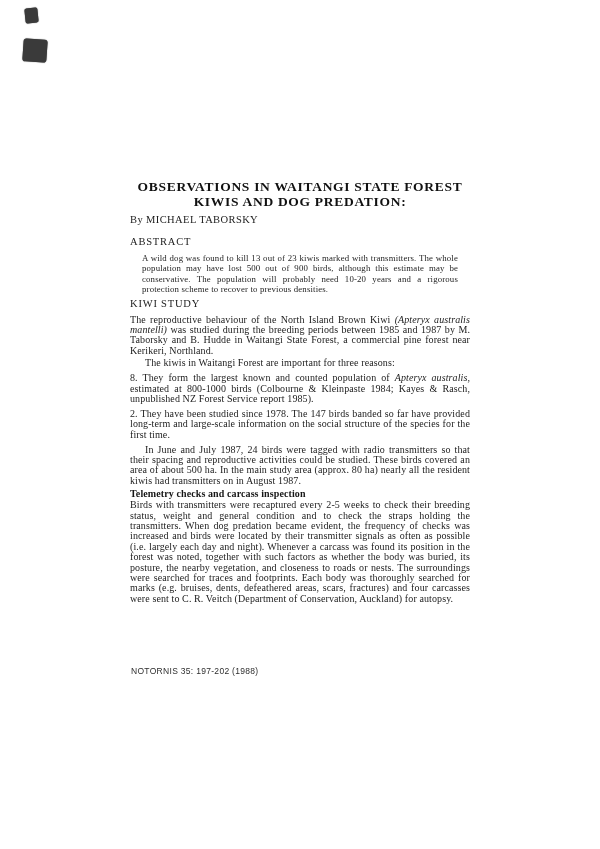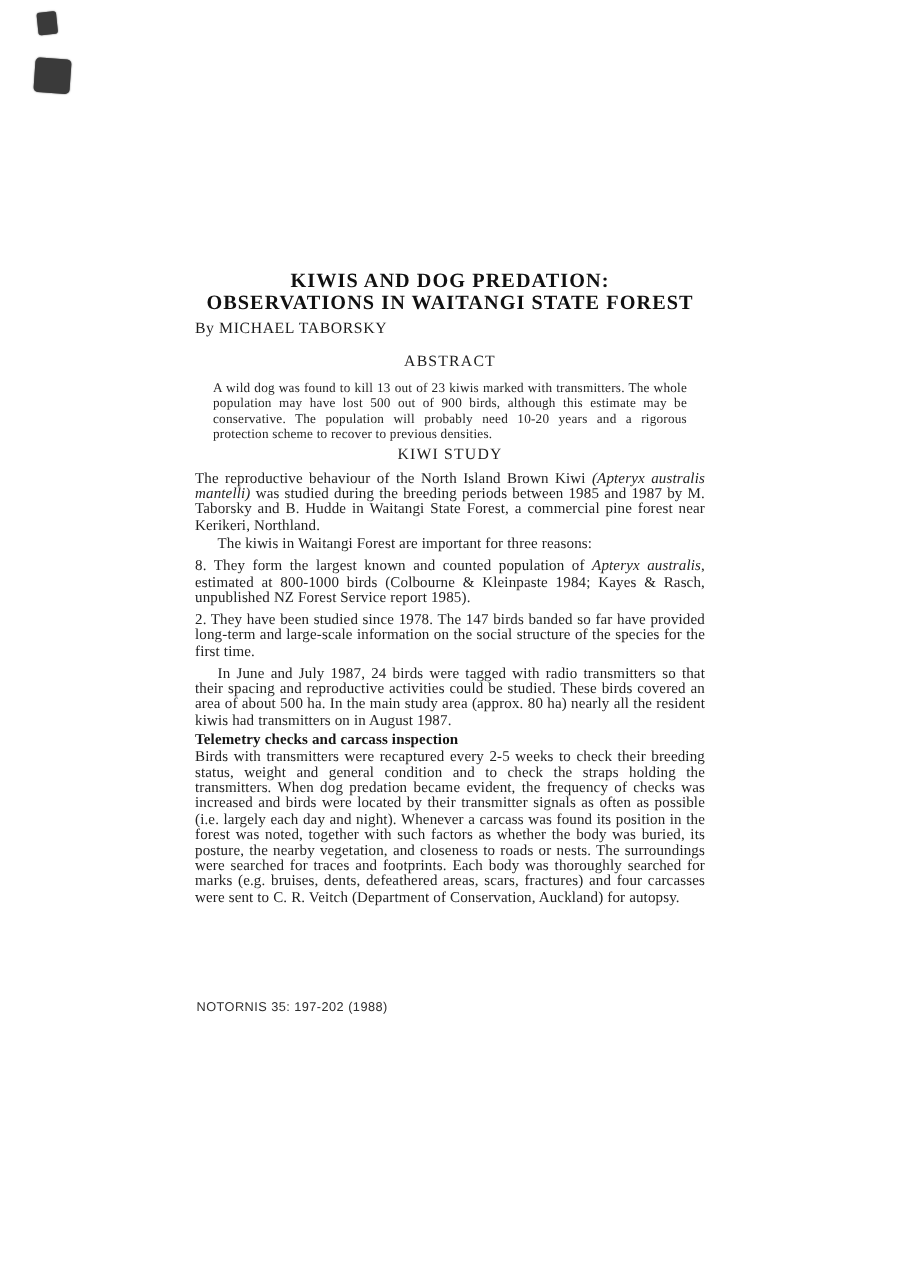--- a/index.html
+++ b/index.html
@@ -43,21 +43,20 @@
     line-height: 12px;
     text-align: left;
     letter-spacing: 0.4px;
     color: #1c1c1c;
   }
   .abstract-heading, .section-heading {
     margin: 0 0 5px 0;
     font-size: 10.5px;
     font-weight: normal;
     line-height: 12px;
-    text-align: center;
     letter-spacing: 0.8px;
     color: #1c1c1c;
   }
   .section-heading { margin: 2px 0 5px 0; }
   .abstract-body {
     margin: 0 12px 3px 12px;
     font-size: 8.8px;
     line-height: 10.4px;
     letter-spacing: 0.15px;
     text-align: justify;
@@ -97,22 +96,22 @@
 <body>
 
 <div class="page">
 
   <div class="artifact artifact-1"></div>
   <div class="artifact artifact-2"></div>
 
   <main class="text-block">
 
     <h1 class="title">
+      <span class="title-line">OBSERVATIONS IN WAITANGI STATE FOREST</span>
       <span class="title-line">KIWIS AND DOG PREDATION:</span>
-      <span class="title-line">OBSERVATIONS IN WAITANGI STATE FOREST</span>
     </h1>
 
     <p class="byline">By MICHAEL TABORSKY</p>
 
     <h2 class="abstract-heading">ABSTRACT</h2>
 
     <p class="abstract-body">A wild dog was found to kill 13 out of 23 kiwis marked with transmitters. The whole population may have lost 500 out of 900 birds, although this estimate may be conservative. The population will probably need 10-20 years and a rigorous protection scheme to recover to previous densities.</p>
 
     <h2 class="section-heading">KIWI STUDY</h2>
 

